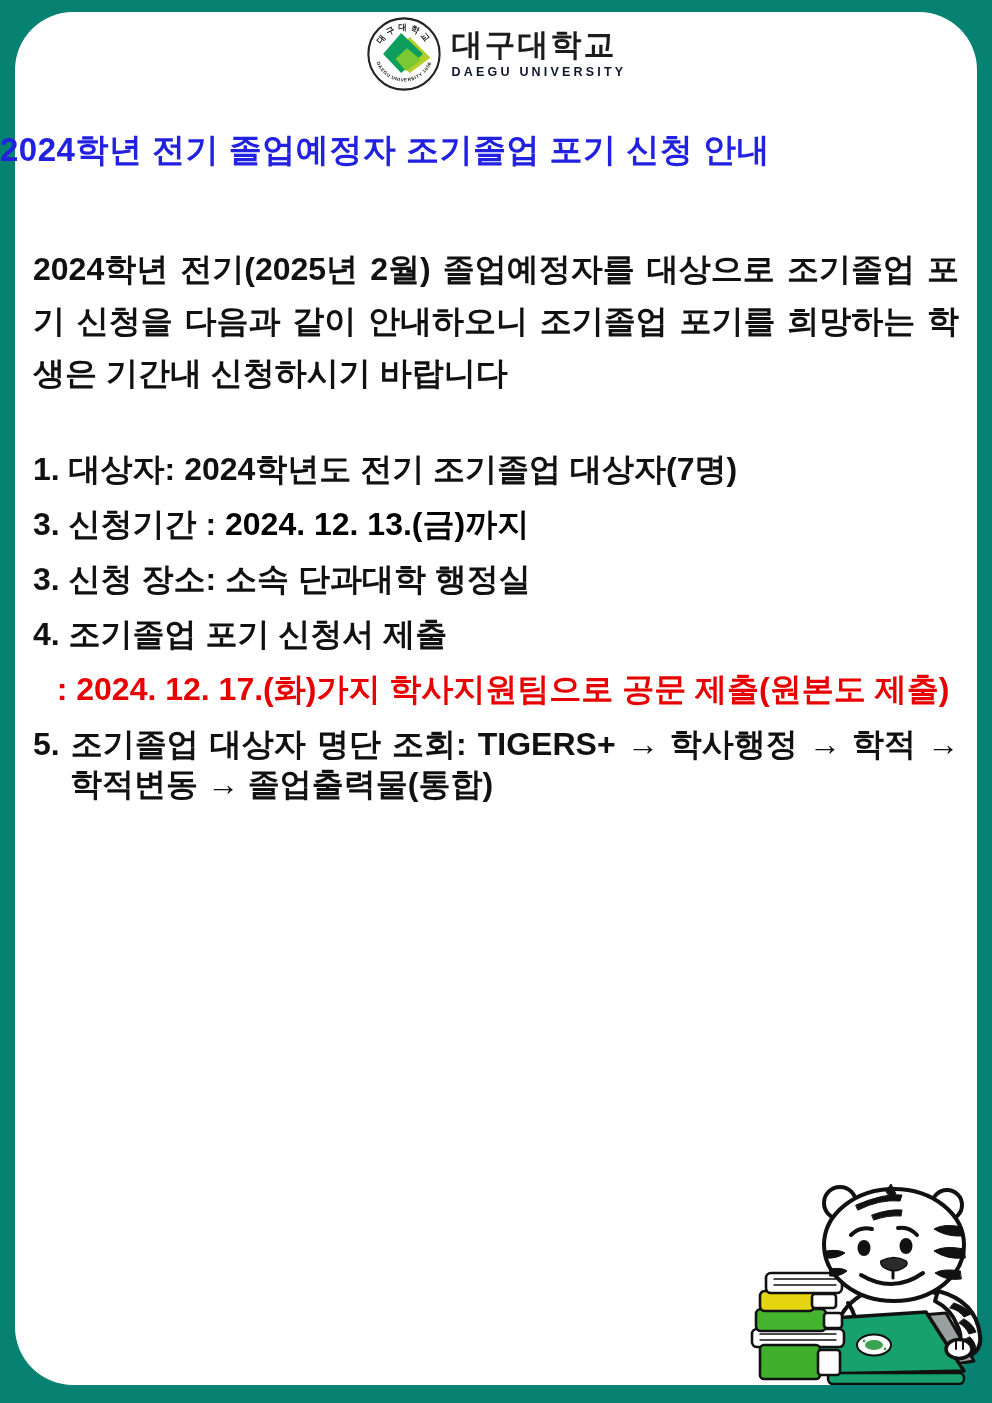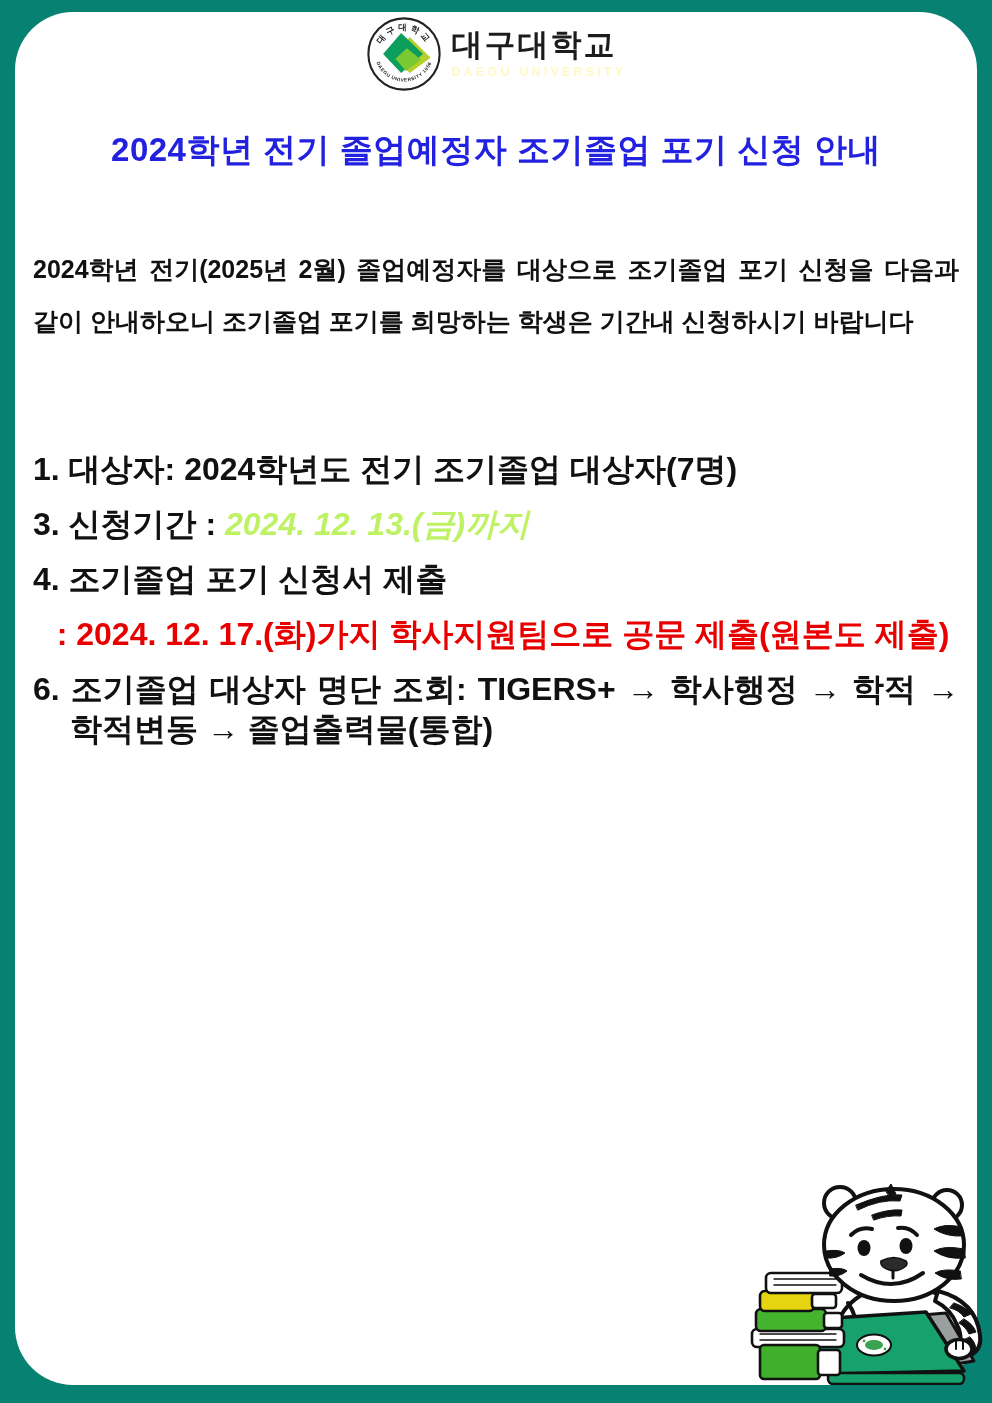--- a/index.html
+++ b/index.html
@@ -18,38 +18,38 @@
     border-radius:58px;
   }
   
   .logo-row{
     position:absolute;top:16px;left:0;right:0;
     display:flex;justify-content:center;align-items:center;gap:10px;
   }
   .seal{width:76px;height:76px;flex:0 0 auto;}
   .wordmark{display:flex;flex-direction:column;align-items:flex-start;line-height:1.05;}
   .wordmark .ko{font-size:31px;color:#1c1c1c;letter-spacing:2px;}
-  .wordmark .en{font-size:12.5px;color:#fef9c3;letter-spacing:3.2px;margin-top:5px;}
+  .wordmark .en{font-size:12.5px;color:#0f172a;letter-spacing:3.2px;margin-top:5px;}
   
   .title{
     position:absolute;top:129px;left:0;right:0;
-    text-align:center;
+    text-align:left;
     font-size:33px;line-height:42px;
     color:#2121df;letter-spacing:0.5px;
   }
   
   .intro{
     position:absolute;top:243px;left:33px;right:33px;
-    font-size:25px;line-height:52px;color:#111;
+    font-size:32px;line-height:52px;color:#111;
     text-align:justify;text-justify:inter-word;
   }
   
   .list{position:absolute;top:449px;left:33px;right:33px;color:#111;}
   .item{font-size:32px;line-height:40px;margin-bottom:15px;}
-  .item .red{color:#bef264;font-style:italic;}
+  .item .red{color:#000000;}
   .item.detail{color:#e80000;padding-left:14px;white-space:pre-wrap;text-align:center;}
   .item.hang{padding-left:37px;text-indent:-37px;text-align:justify;}
   .plain{white-space:pre-wrap;}
   
   .closing{
     position:absolute;top:886px;left:33px;right:33px;
     font-size:25px;line-height:40px;color:#111;white-space:pre-wrap;
   }
   
   .mascot{
@@ -88,23 +88,24 @@
     </div>
   </div>
 
   <div class="title">2024학년 전기 졸업예정자 조기졸업 포기 신청 안내</div>
 
   <div class="intro">2024학년 전기(2025년 2월) 졸업예정자를 대상으로 조기졸업 포기 신청을 다음과 같이 안내하오니 조기졸업 포기를 희망하는 학생은 기간내 신청하시기 바랍니다</div>
 
   <div class="list">
     <div class="item">1. 대상자: 2024학년도 전기 조기졸업 대상자(7명)</div>
     <div class="item plain"><span>3. 신청기간 : </span><span class="red">2024. 12. 13.(금)까지</span></div>
+    <div class="item">3. 신청 장소: 소속 단과대학 행정실</div>
     <div class="item">4. 조기졸업 포기 신청서 제출</div>
     <div class="item detail">: 2024. 12. 17.(화)가지 학사지원팀으로 공문 제출(원본도 제출)</div>
-    <div class="item hang">6. 조기졸업 대상자 명단 조회: TIGERS+ → 학사행정 → 학적 → 학적변동 → 졸업출력물(통합)</div>
+    <div class="item hang">5. 조기졸업 대상자 명단 조회: TIGERS+ → 학사행정 → 학적 → 학적변동 → 졸업출력물(통합)</div>
   </div>
 
 
   <svg class="mascot" viewBox="0 0 252 240">
     <g stroke="#111" stroke-linejoin="round" stroke-linecap="round">
 
       <g>
         <ellipse cx="160" cy="188" rx="63" ry="48" fill="#fff" stroke-width="4"></ellipse>
         <path d="M108,158 q10,14 8,30" fill="none" stroke-width="4"></path>
       </g>

